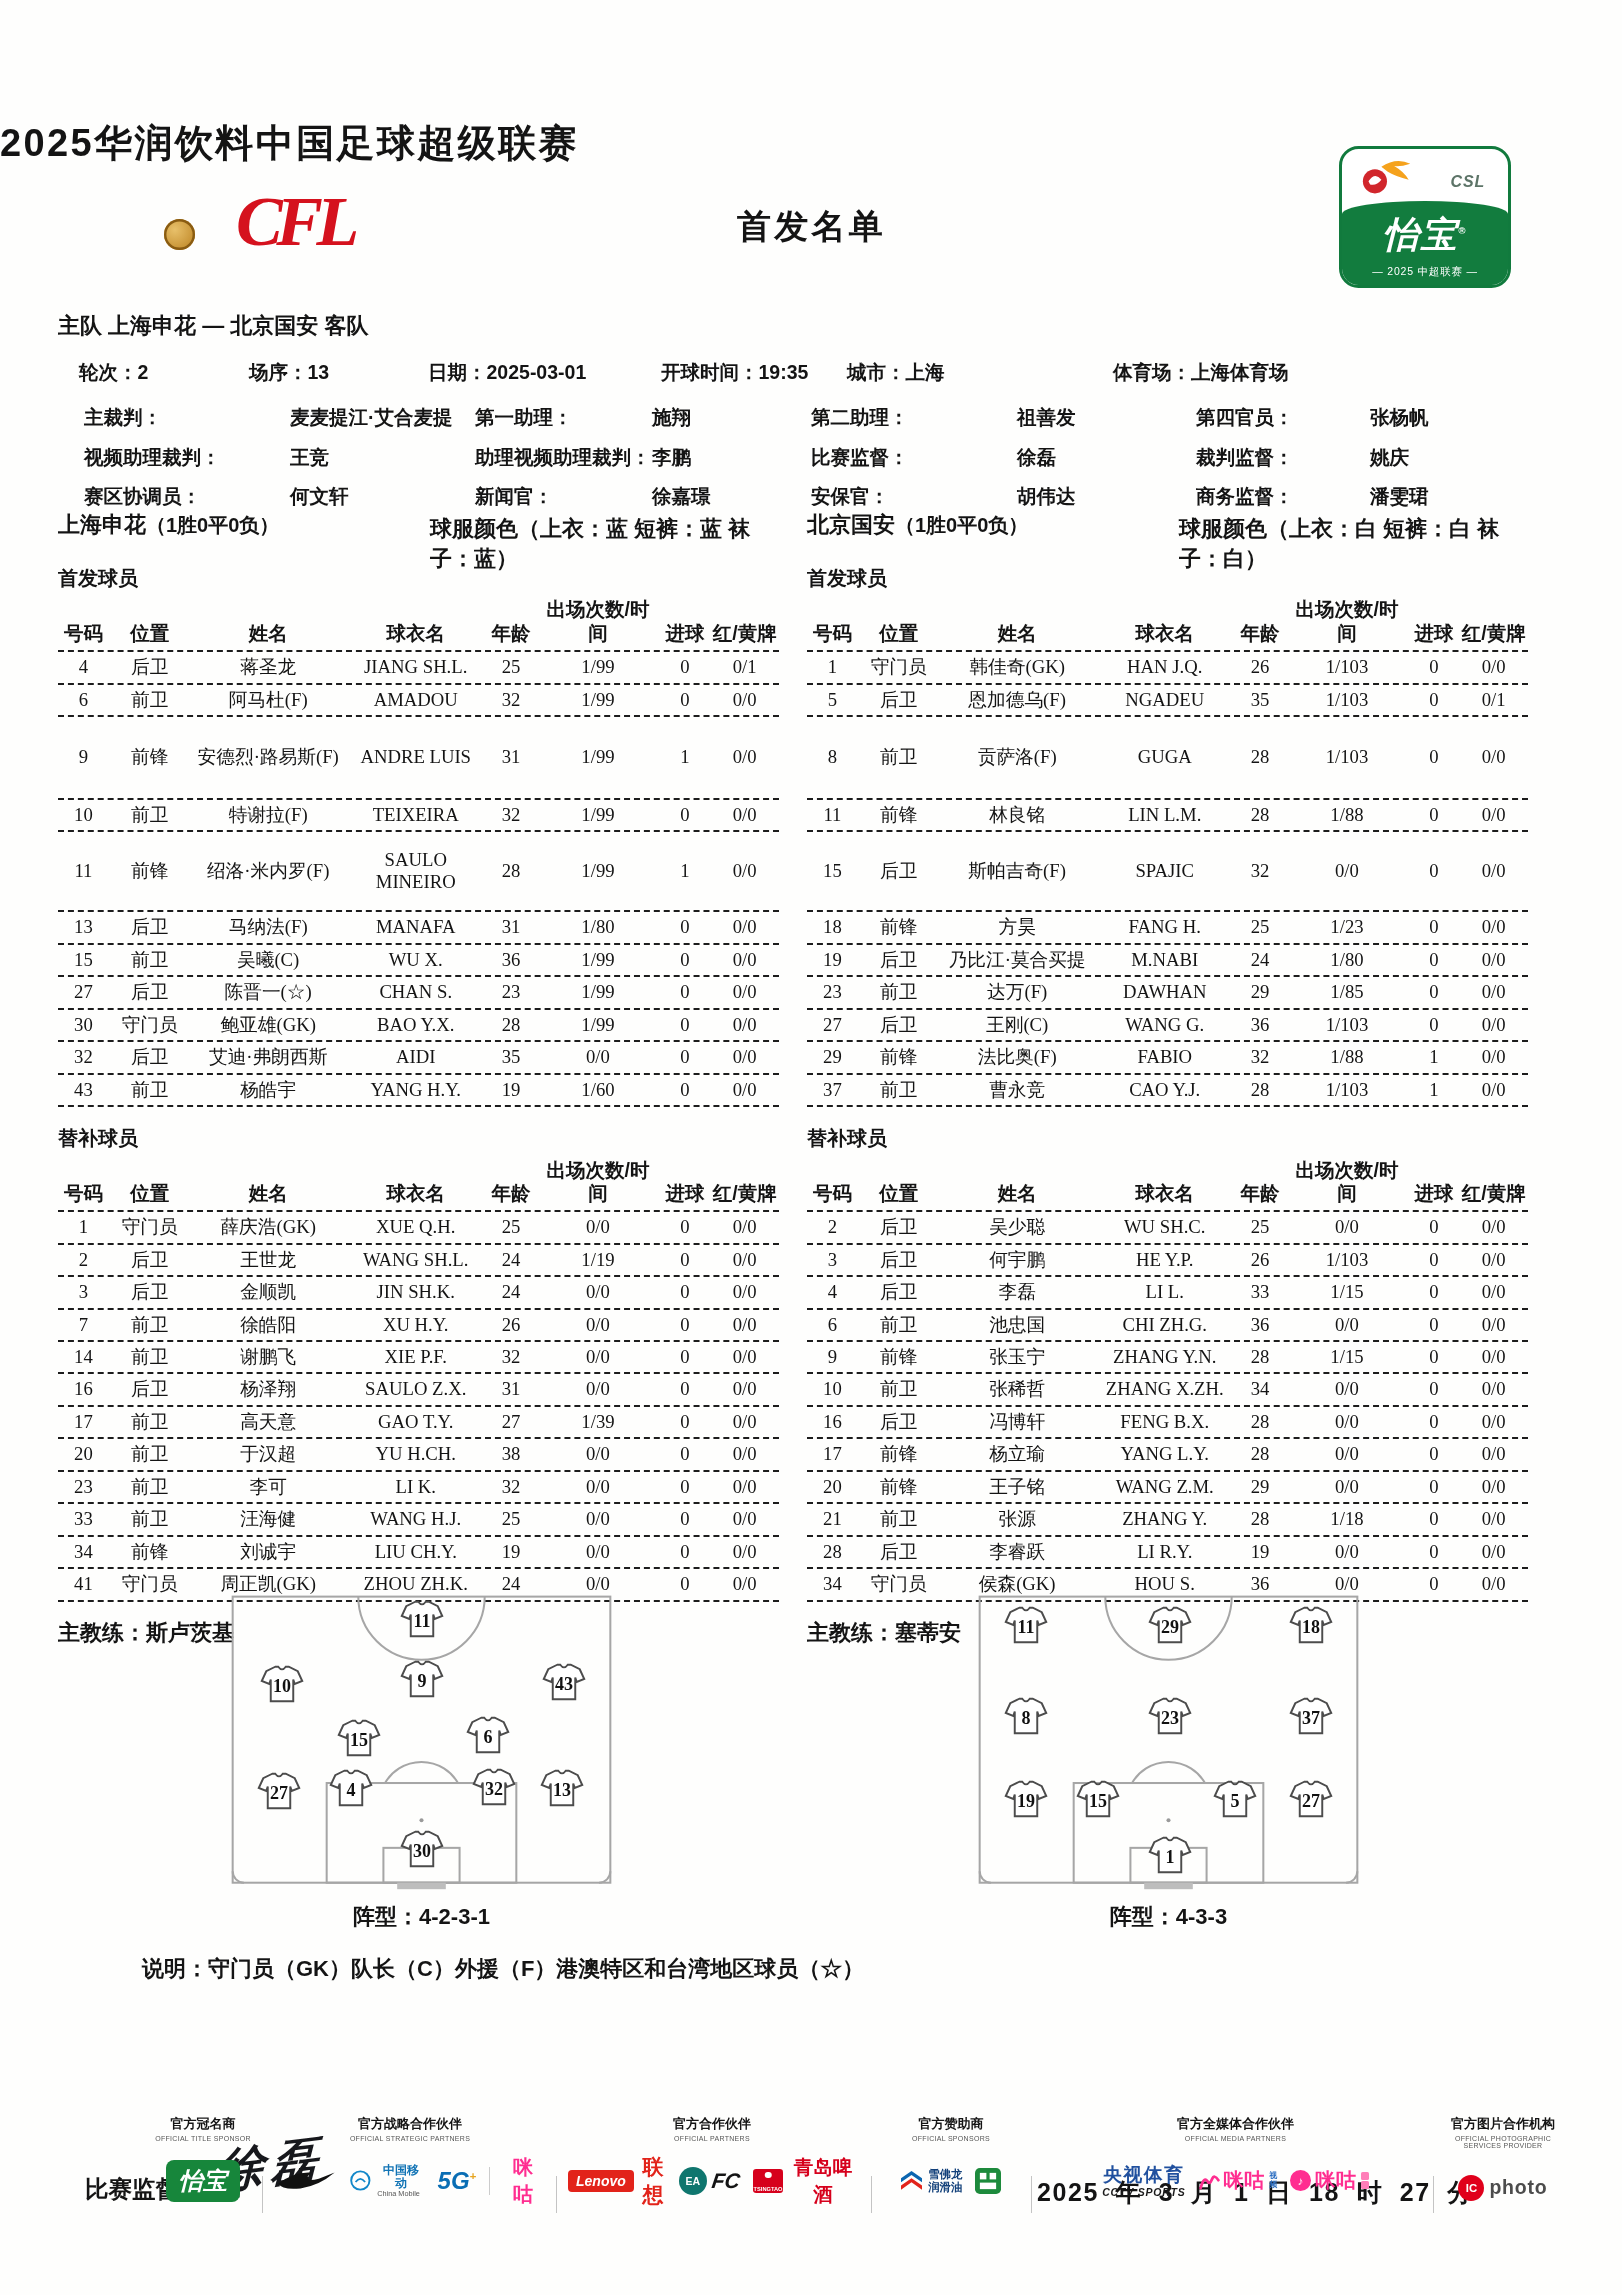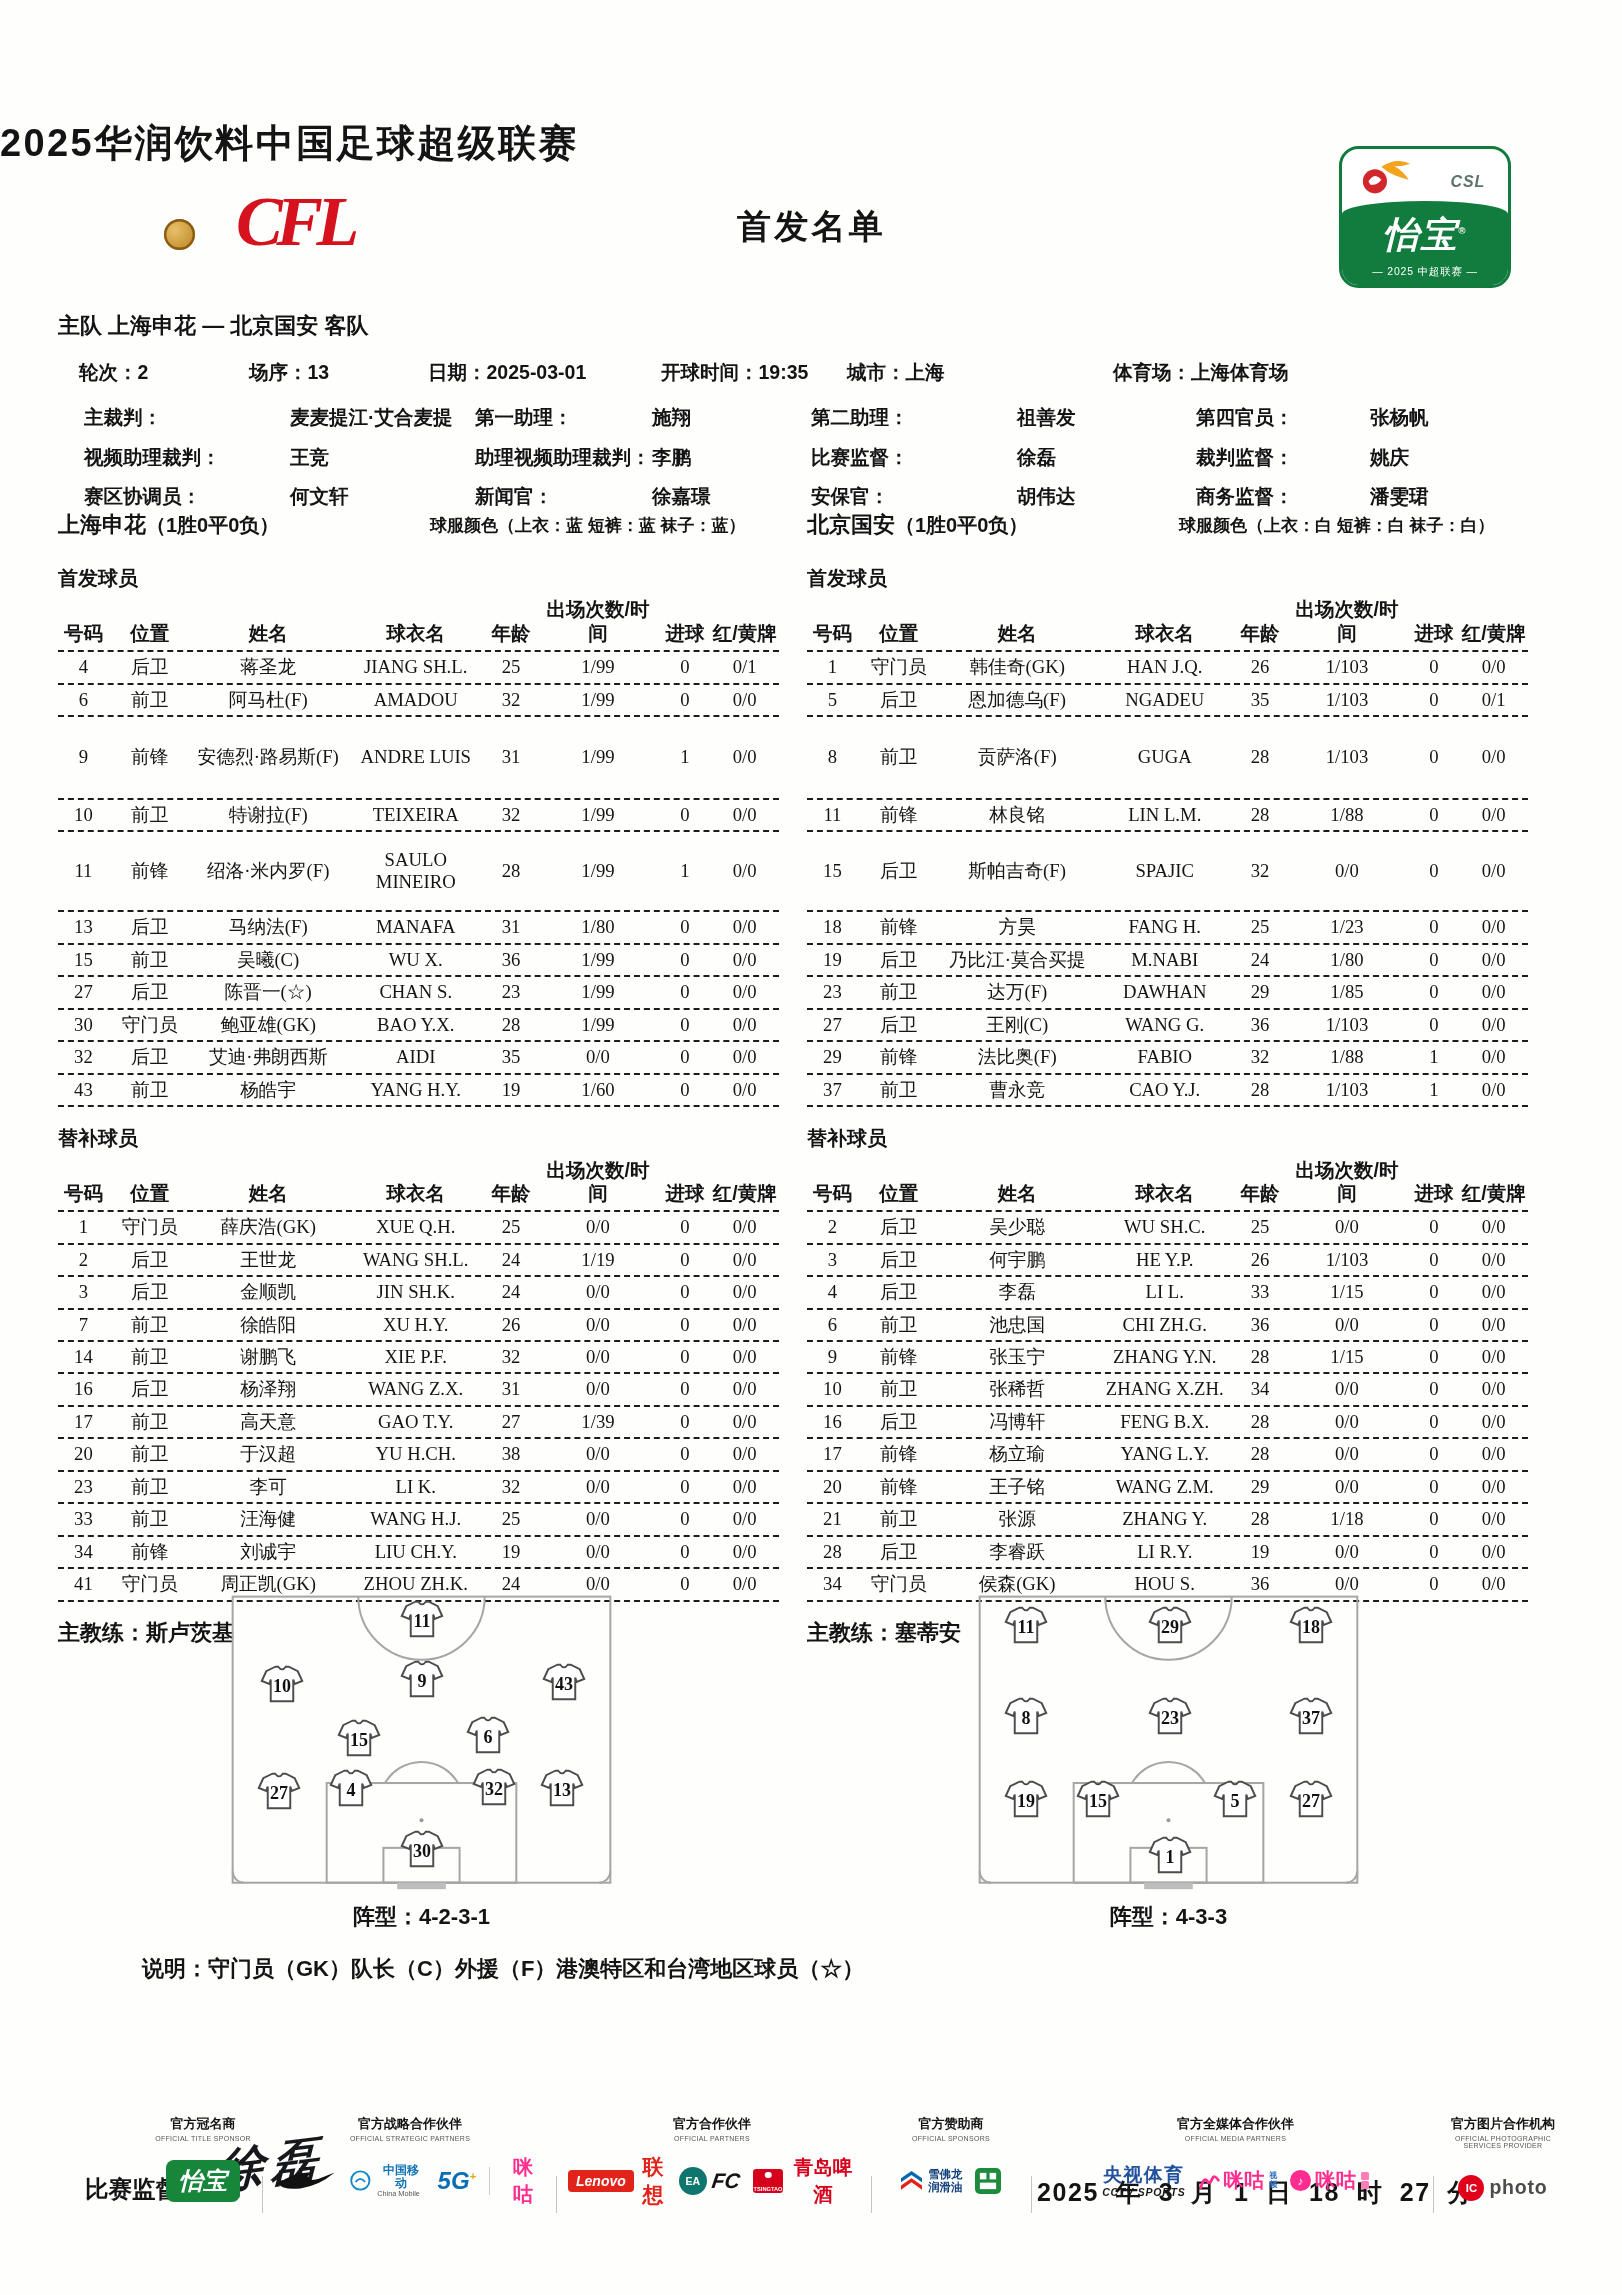--- a/index.html
+++ b/index.html
@@ -26,21 +26,21 @@
   .badge-brand sup{font-size:9.7px;}
   .badge-season{margin-top:4.9px;font-size:10.5px;color:#fff;letter-spacing:0.8px;}
   
   .match-line{position:absolute;left:58px;top:311px;font-size:22px;font-weight:800;}
   .abs-span{position:absolute;font-size:19.5px;font-weight:600;white-space:nowrap;}
   
   .team-col{position:absolute;top:510px;width:721px;}
   .tline{position:relative;height:37px;}
   .tname{font-size:22px;font-weight:800;}
   .trecord{font-size:20px;font-weight:800;}
-  .tkit{position:absolute;left:372px;top:4px;font-size:17px;font-weight:600;}
+  .tkit{position:absolute;left:372px;top:4px;font-size:22px;font-weight:600;}
   .sec-label{font-size:20px;font-weight:800;margin:18px 0 4.9px 0;}
   .trow{display:flex;align-items:center;border-bottom:2.4px dashed #1c1c1c;}
   .thead{align-items:flex-end;}
   .thead .tc{font-family:"Liberation Sans",sans-serif;font-weight:800;font-size:19.5px;padding:1.6px 0.8px 4.9px 0.8px;}
   .tc{text-align:center;padding:4px 0.8px;font-size:18.7px;line-height:1.2;
       font-family:"Liberation Serif",serif;word-break:break-word;}
   .c0{width:50px;} .c1{width:81px;} .c2{width:156px;} .c3{width:140px;}
   .c4{width:50px;} .c5{width:123px;} .c6{width:50px;} .c7{width:68px;}
   .starters .trow:nth-child(4){min-height:81px;}
   .starters .trow:nth-child(6){min-height:78px;}
@@ -359,21 +359,21 @@
           <div class="tc c3">XIE P.F.</div>
           <div class="tc c4">32</div>
           <div class="tc c5">0/0</div>
           <div class="tc c6">0</div>
           <div class="tc c7">0/0</div>
         </div>
         <div class="trow">
           <div class="tc c0">16</div>
           <div class="tc c1">后卫</div>
           <div class="tc c2">杨泽翔</div>
-          <div class="tc c3">WANG Z.X.</div>
+          <div class="tc c3">SAULO Z.X.</div>
           <div class="tc c4">31</div>
           <div class="tc c5">0/0</div>
           <div class="tc c6">0</div>
           <div class="tc c7">0/0</div>
         </div>
         <div class="trow">
           <div class="tc c0">17</div>
           <div class="tc c1">前卫</div>
           <div class="tc c2">高天意</div>
           <div class="tc c3">GAO T.Y.</div>

